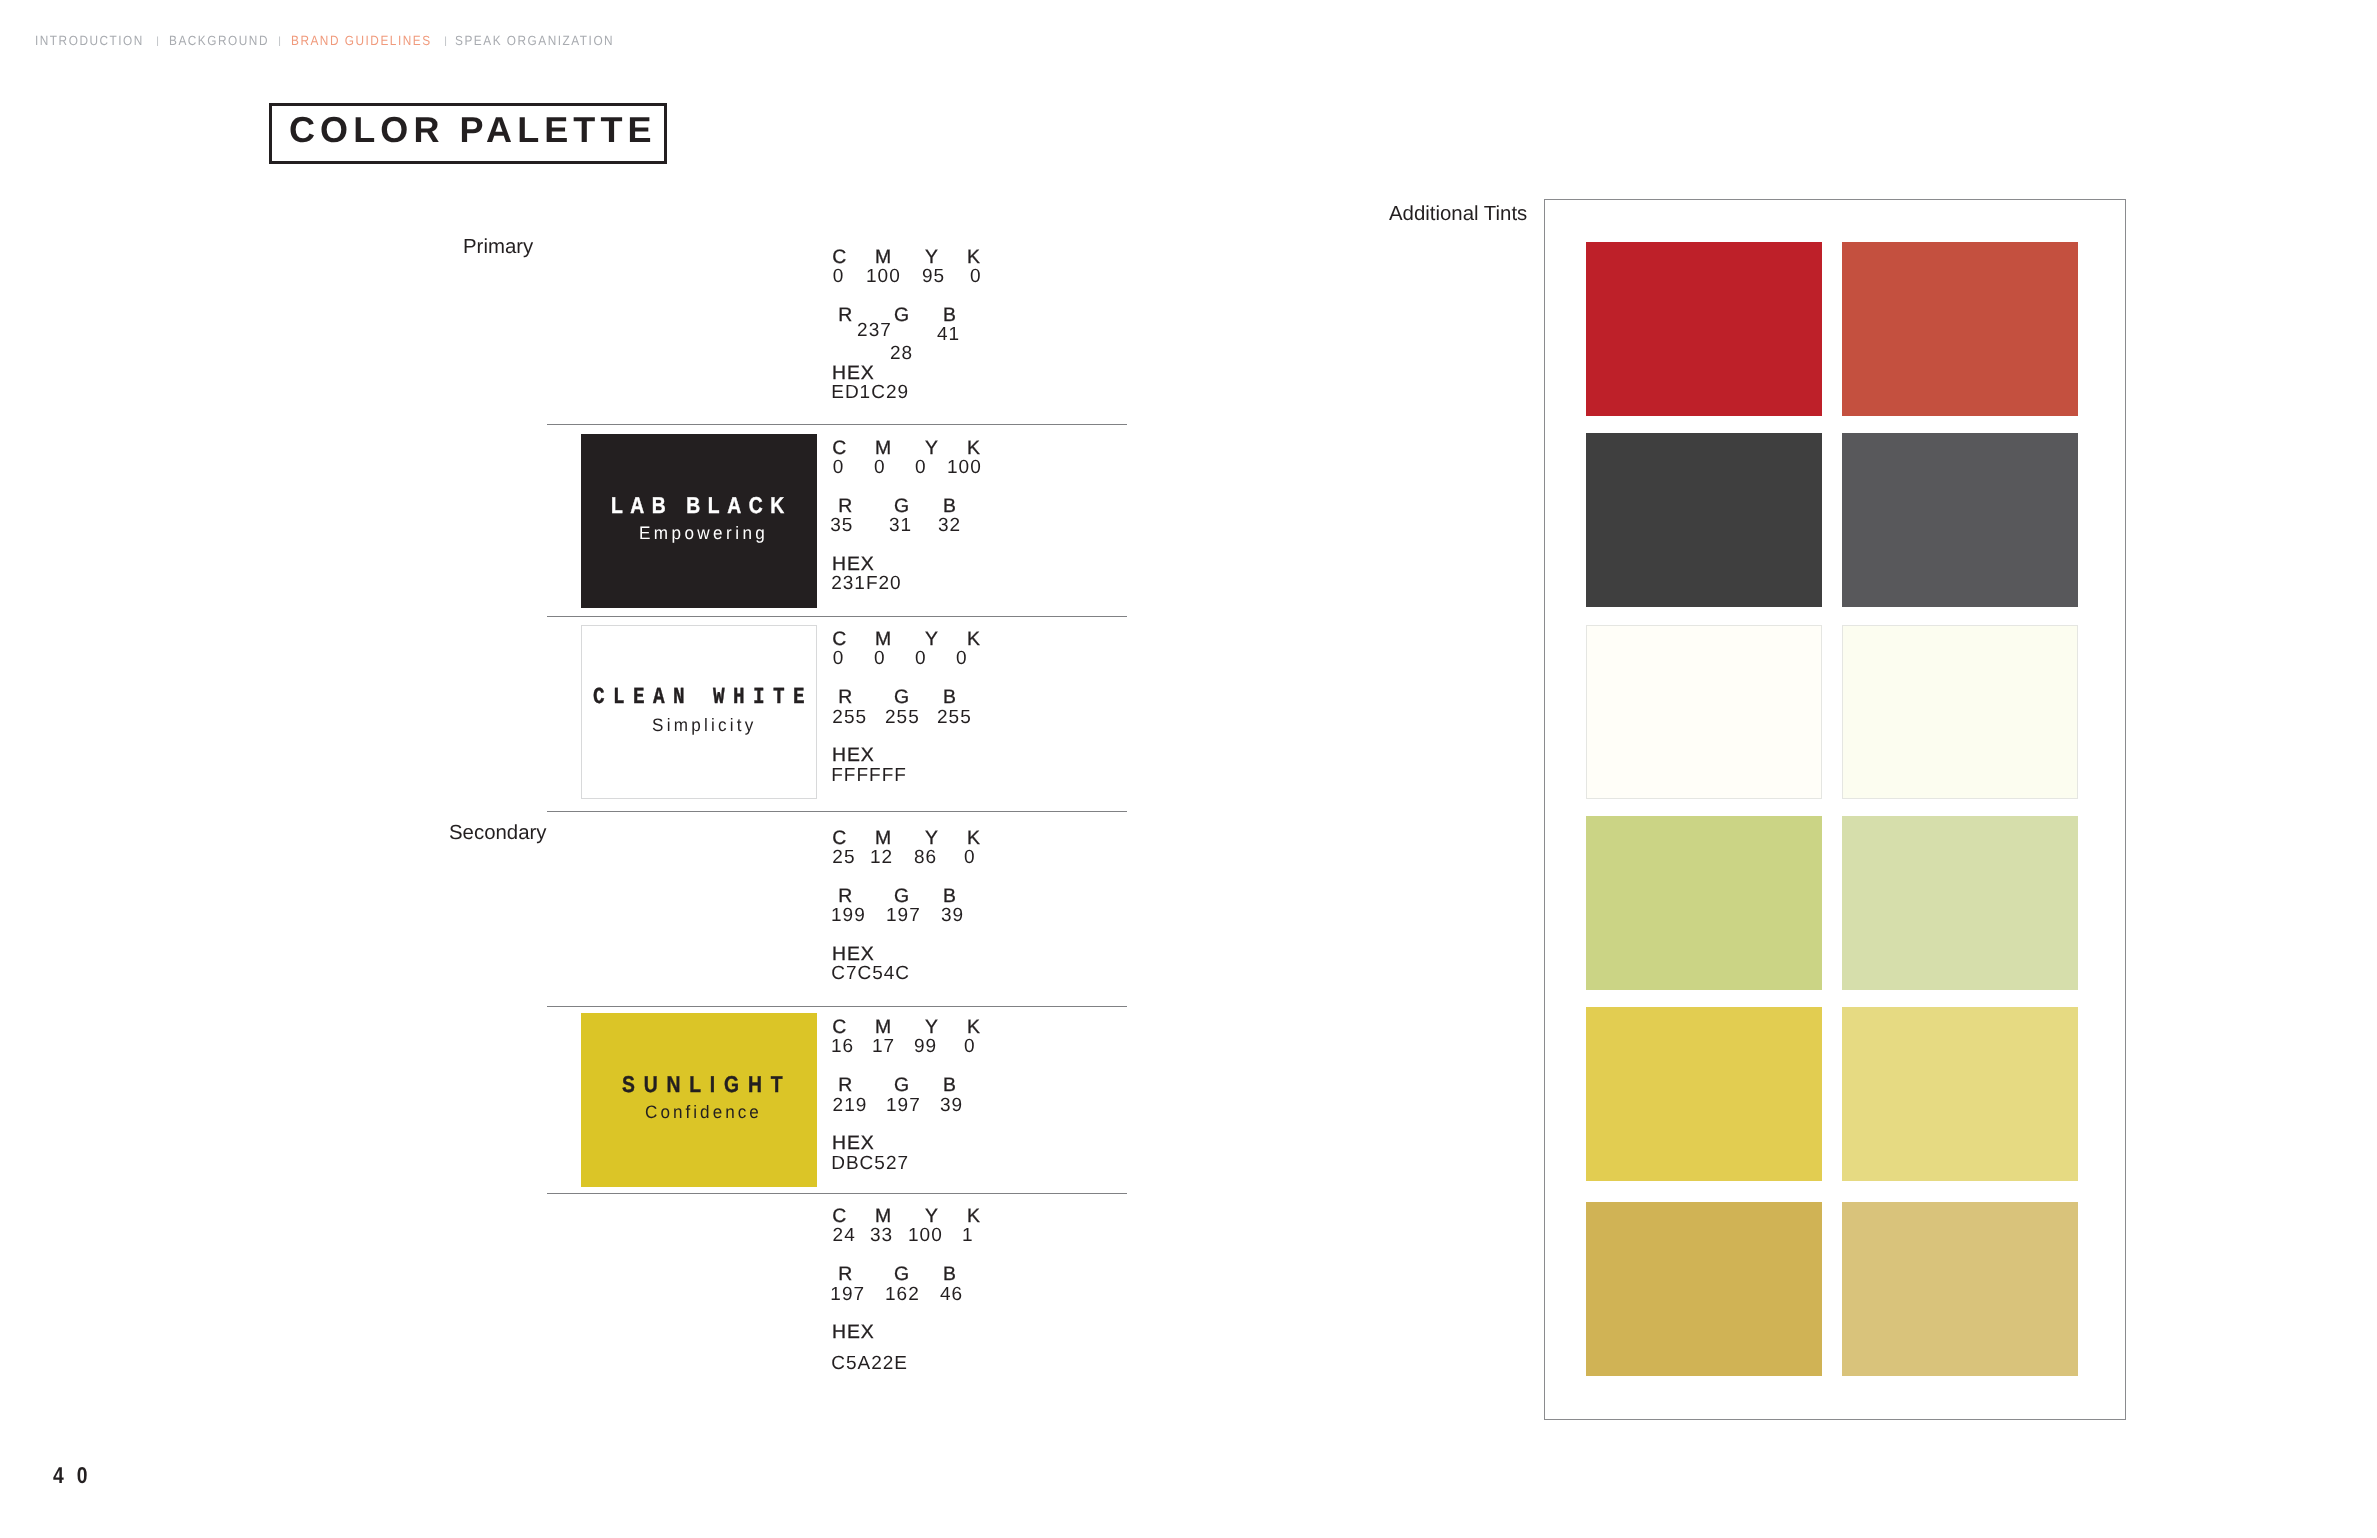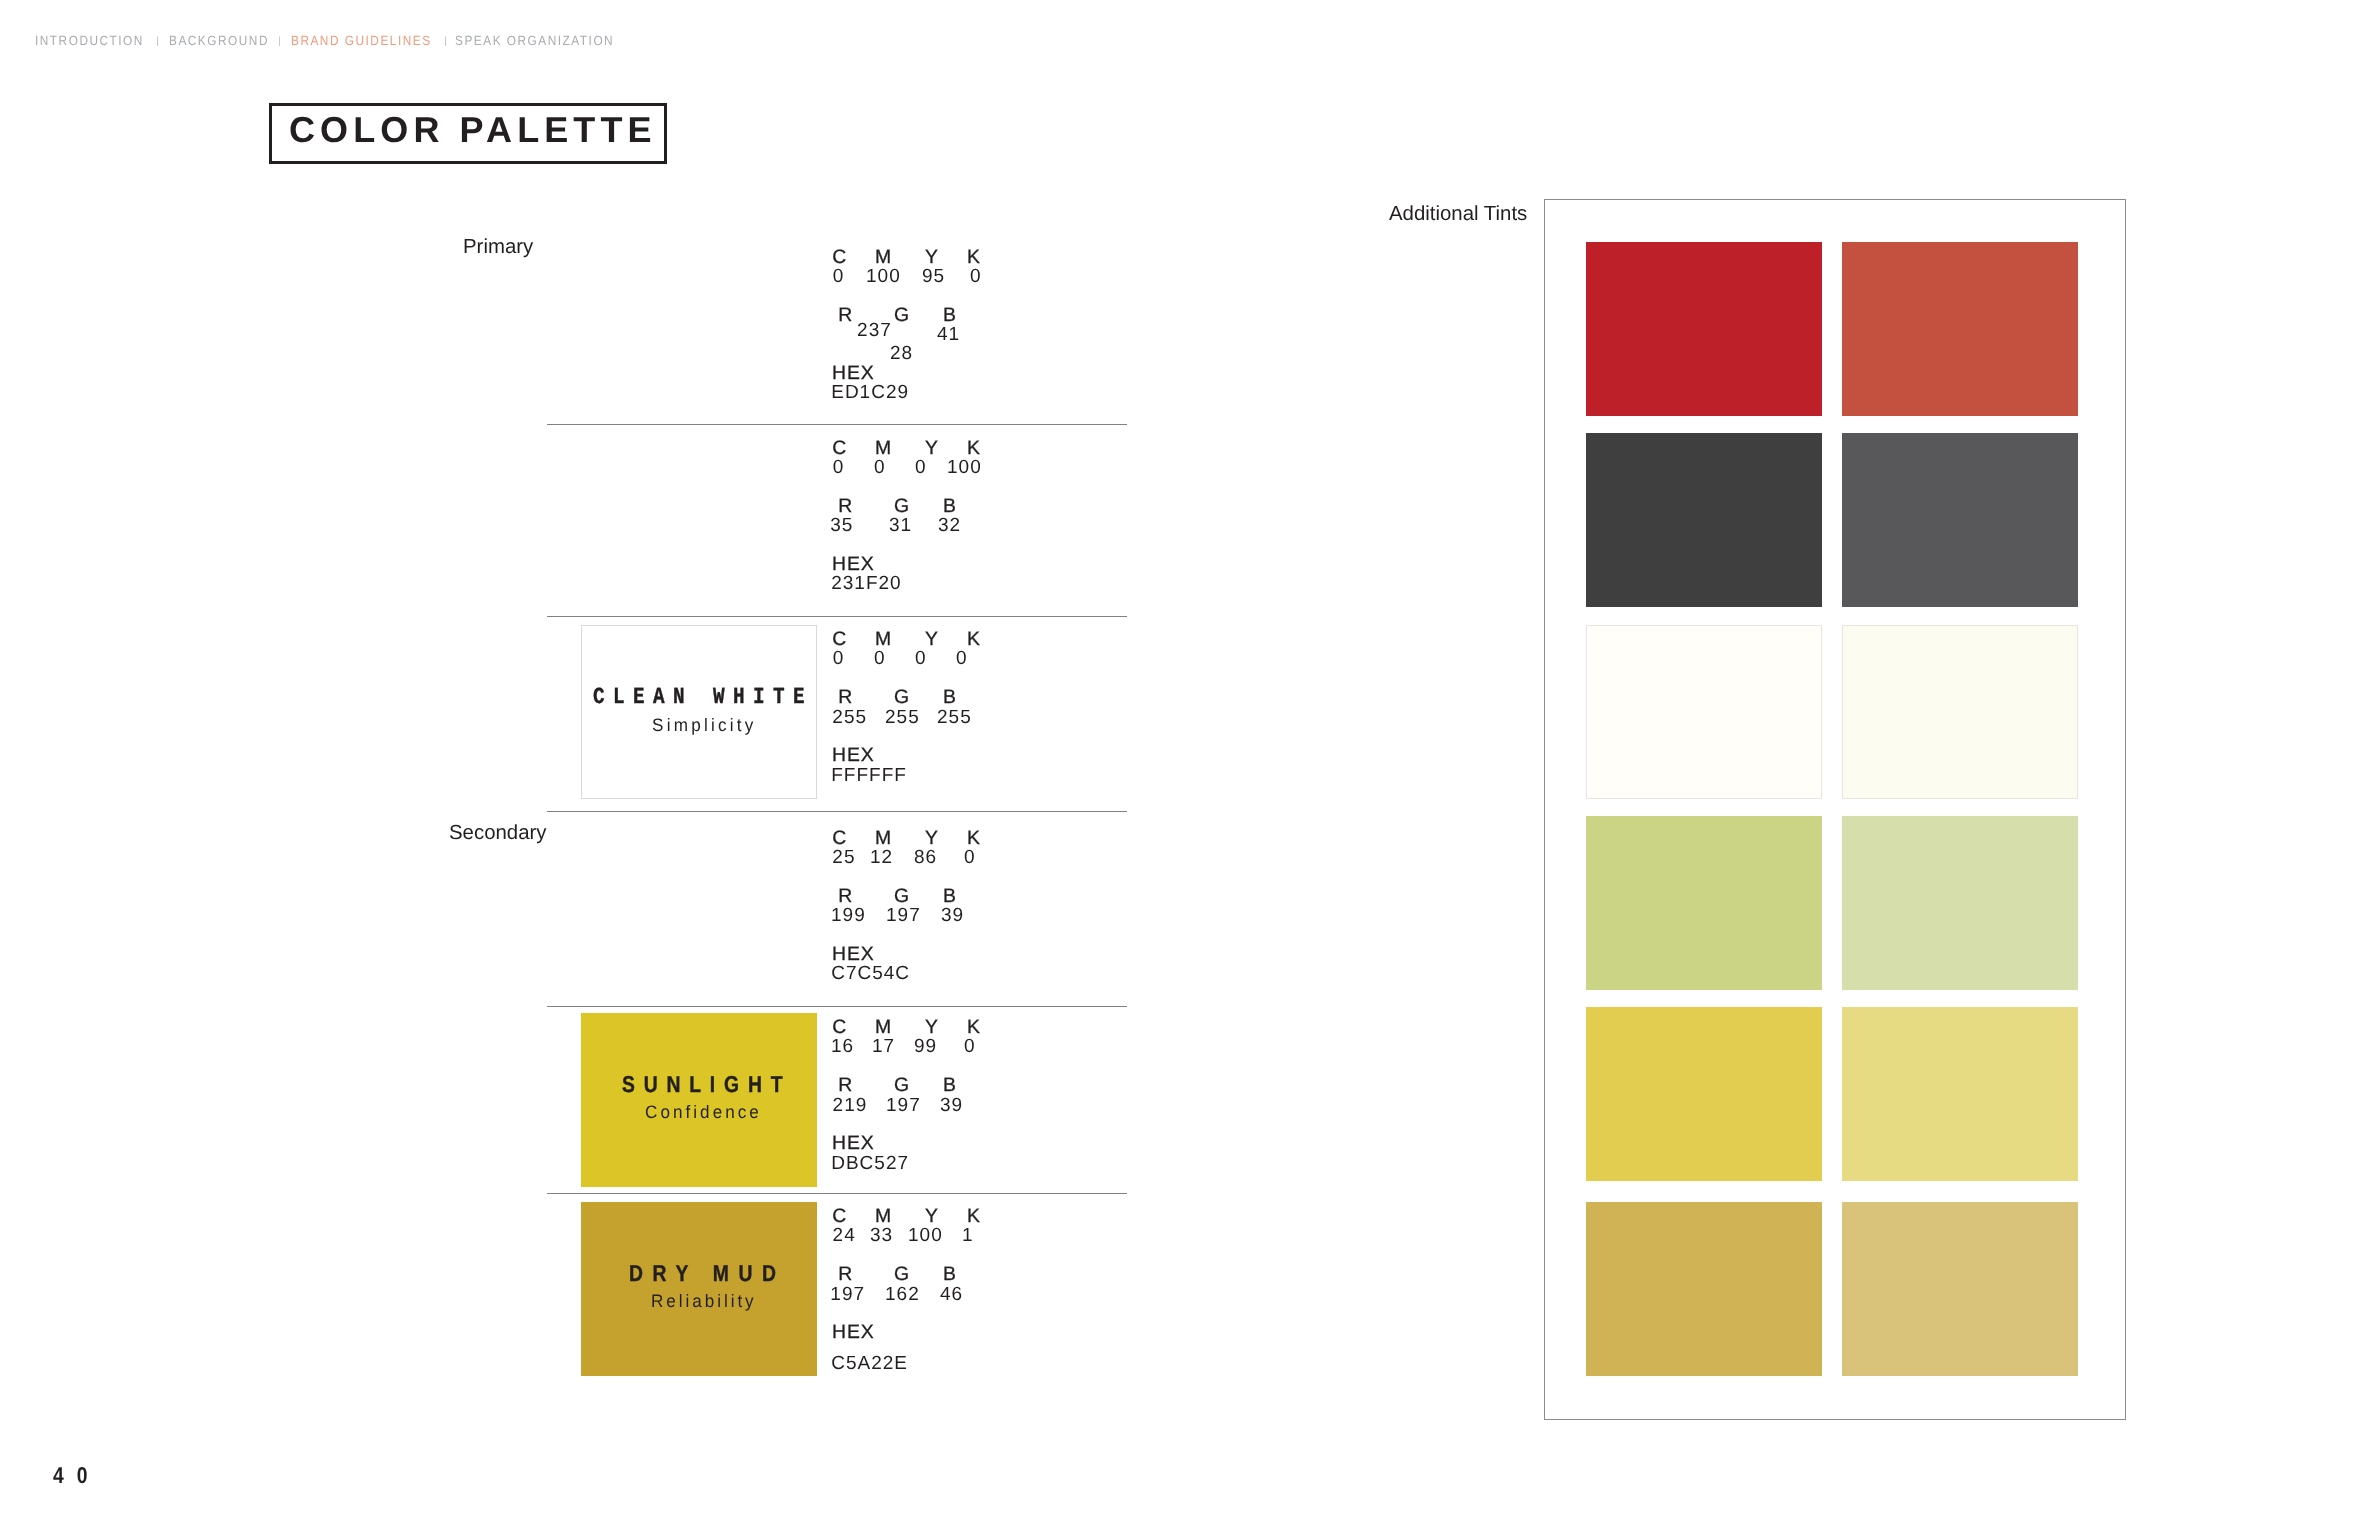--- a/index.html
+++ b/index.html
@@ -109,20 +109,30 @@
       <span class="lbl" style="left:110px;top:306px;">B</span>
       <span class="val" style="left:-0.9px;top:321px;margin-left:25px;">237</span>
       <span class="val" style="left:57px;top:344px;">28</span>
       <span class="val" style="left:104px;top:325px;">41</span>
     </div>
     <div class="spec-group">
       <span class="lbl" style="left:-0.9px;top:364px;">HEX</span>
       <span class="val" style="left:-1.8px;top:383px;">ED1C29</span>
     </div>
   </div>
+  <div class="swatch" style="left:581px;top:434px;background:#231F20;color:#FFFFFF;">
+    <div class="sw-inner">
+      <div class="sw-name" style="left:30px;">
+          <span style="letter-spacing:9px">LAB BLACK</span>
+        </div>
+      <div class="sw-mood" style="left:58px;">
+          <span style="letter-spacing:3.6px">Empowering</span>
+        </div>
+    </div>
+  </div>
   <div class="specs" style="left:833px;top:0px;">
     <div class="spec-group">
       <span class="lbl" style="left:-0.7px;top:439px;">C</span>
       <span class="lbl" style="left:42px;top:439px;">M</span>
       <span class="lbl" style="left:92px;top:439px;">Y</span>
       <span class="lbl" style="left:134px;top:439px;">K</span>
       <span class="val" style="left:-0.3px;top:458px;">0</span>
       <span class="val" style="left:41px;top:458px;">0</span>
       <span class="val" style="left:82px;top:458px;">0</span>
       <span class="val" style="left:114px;top:458px;">100</span>
@@ -223,30 +233,20 @@
       <span class="lbl" style="left:5.2px;top:1076px;">R</span>
       <span class="lbl" style="left:61px;top:1076px;">G</span>
       <span class="lbl" style="left:110px;top:1076px;">B</span>
       <span class="val" style="left:-0.4px;top:1096px;">219</span>
       <span class="val" style="left:53px;top:1096px;">197</span>
       <span class="val" style="left:107px;top:1096px;">39</span>
     </div>
     <div class="spec-group">
       <span class="lbl" style="left:-0.9px;top:1134px;">HEX</span>
       <span class="val" style="left:-1.8px;top:1154px;">DBC527</span>
-    </div>
-  </div>
-  <div class="swatch" style="left:581px;top:1202px;background:#C5A22E;color:#231F20;">
-    <div class="sw-inner">
-      <div class="sw-name" style="left:48px;">
-          <span style="letter-spacing:11.5px">DRY MUD</span>
-        </div>
-      <div class="sw-mood" style="left:70px;">
-          <span style="letter-spacing:3.1px">Reliability</span>
-        </div>
     </div>
   </div>
   <div class="specs" style="left:833px;top:0px;">
     <div class="spec-group">
       <span class="lbl" style="left:-0.7px;top:1207px;">C</span>
       <span class="lbl" style="left:42px;top:1207px;">M</span>
       <span class="lbl" style="left:92px;top:1207px;">Y</span>
       <span class="lbl" style="left:134px;top:1207px;">K</span>
       <span class="val" style="left:-0.4px;top:1226px;">24</span>
       <span class="val" style="left:37px;top:1226px;">33</span>

